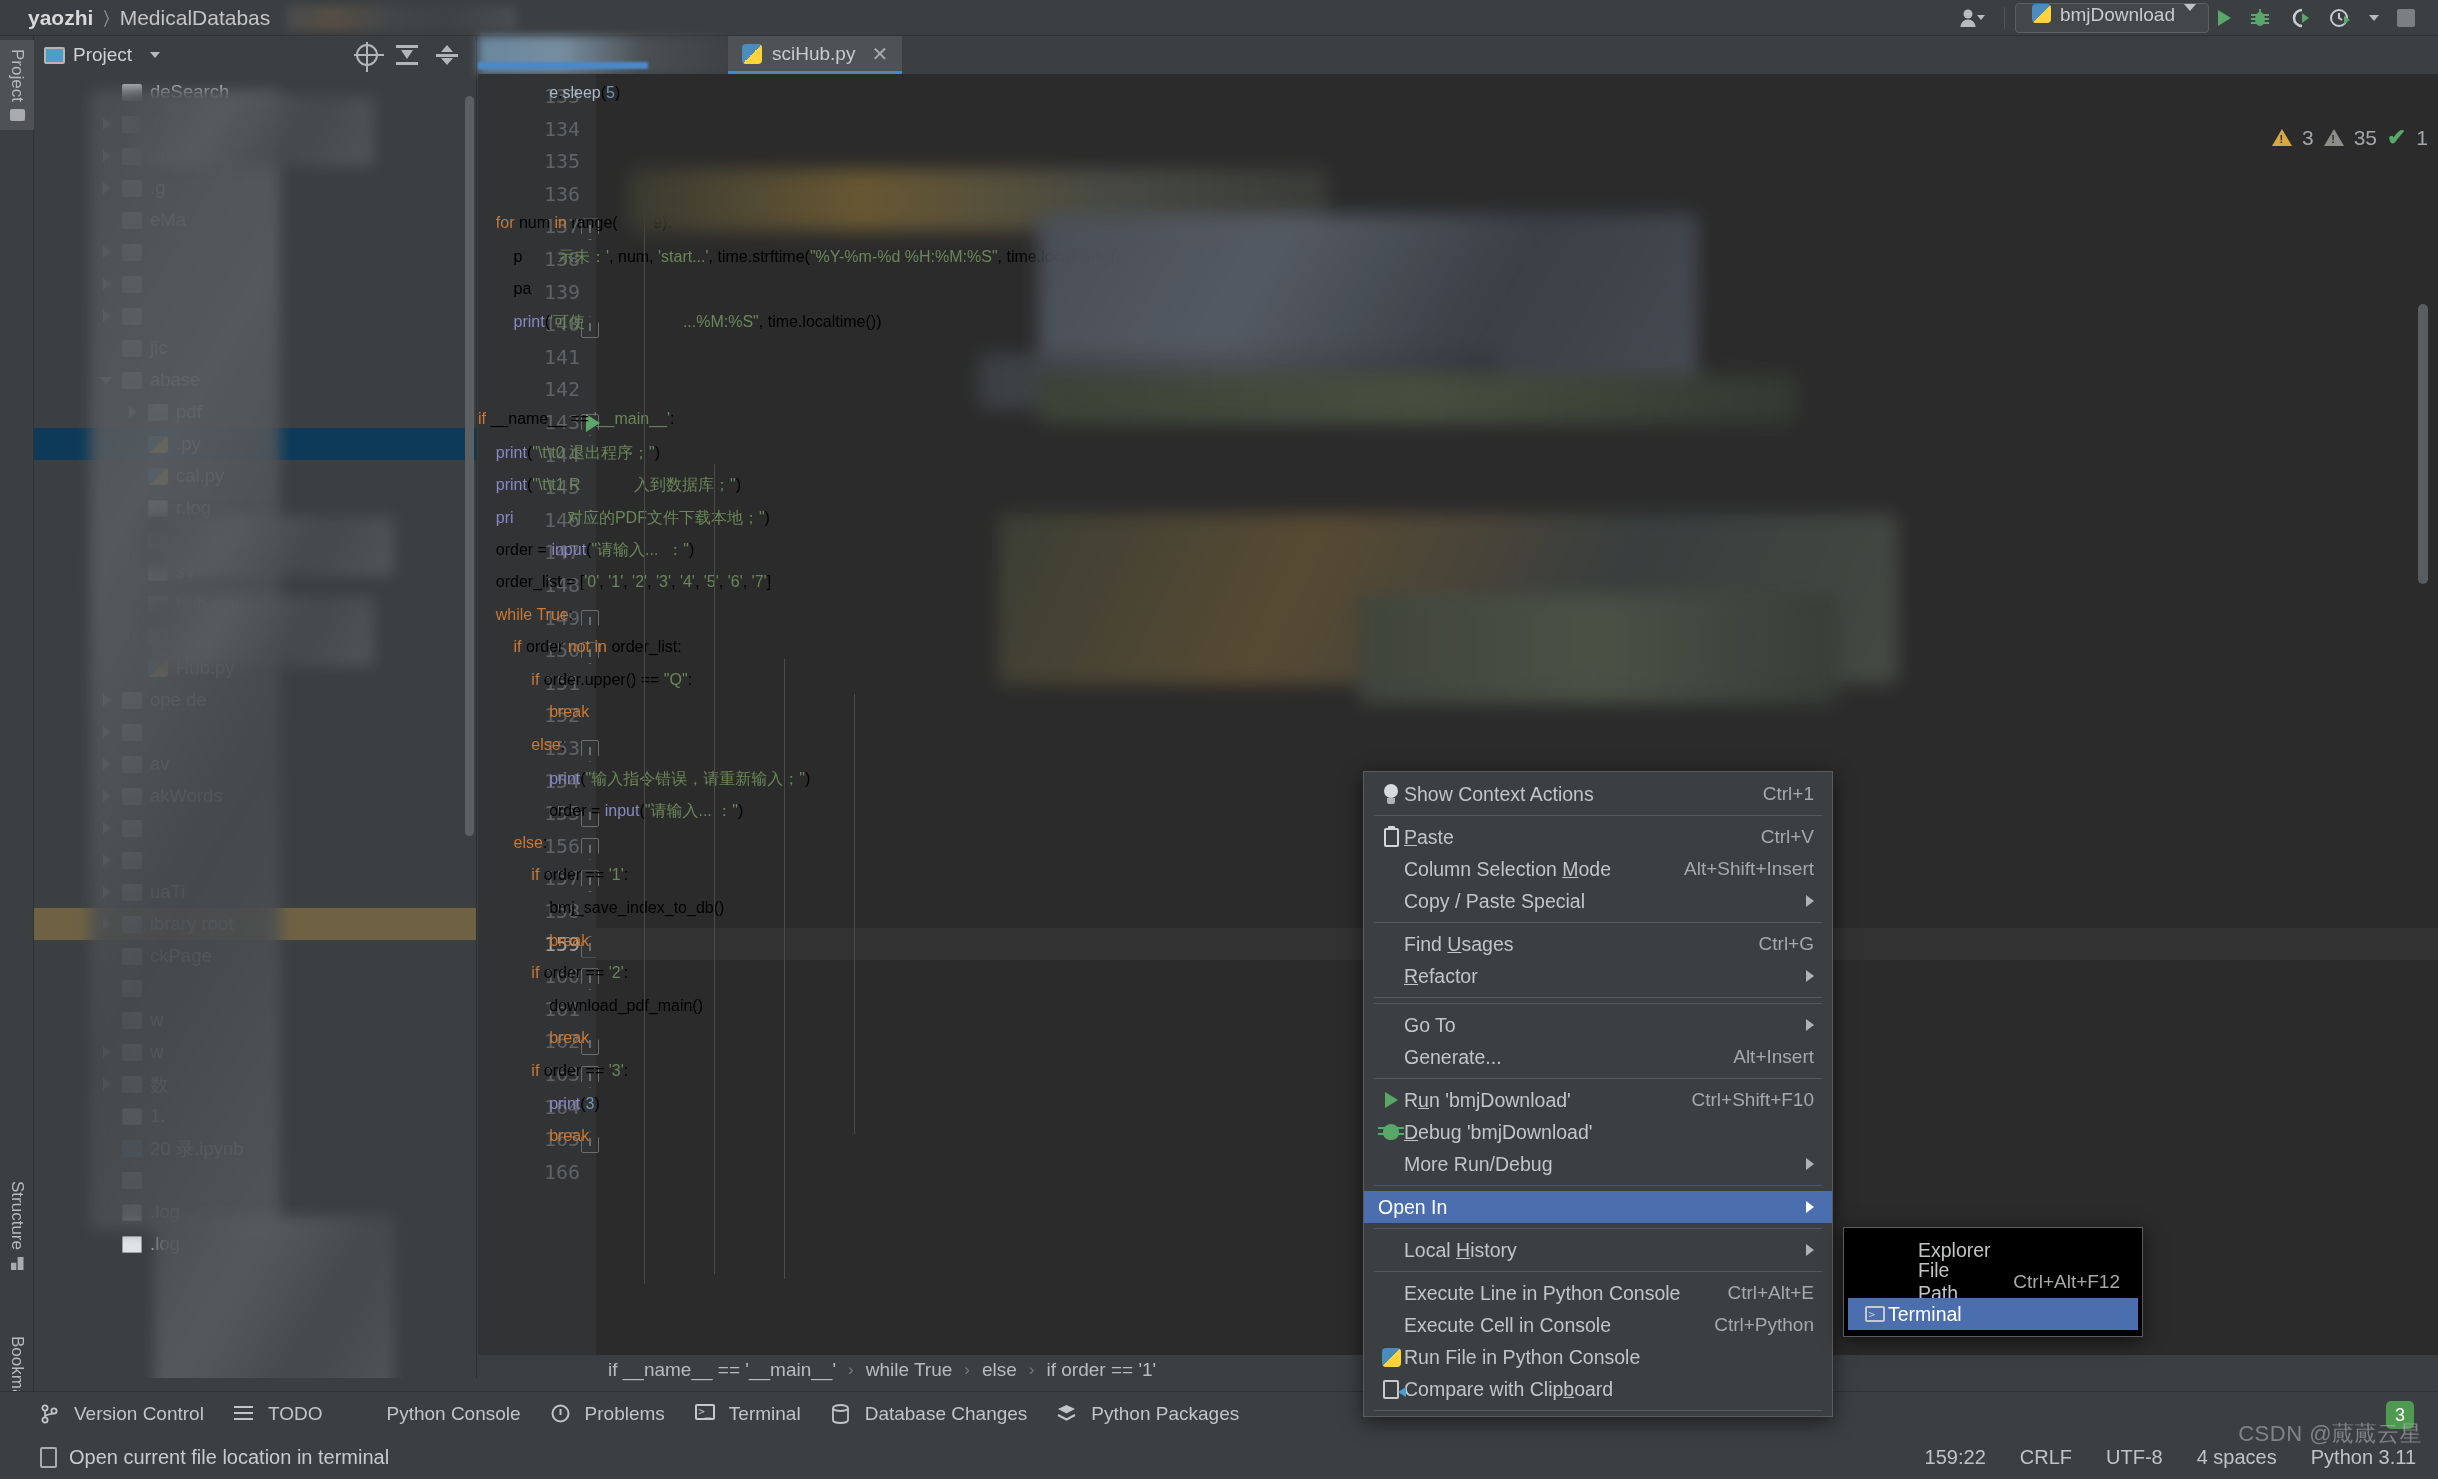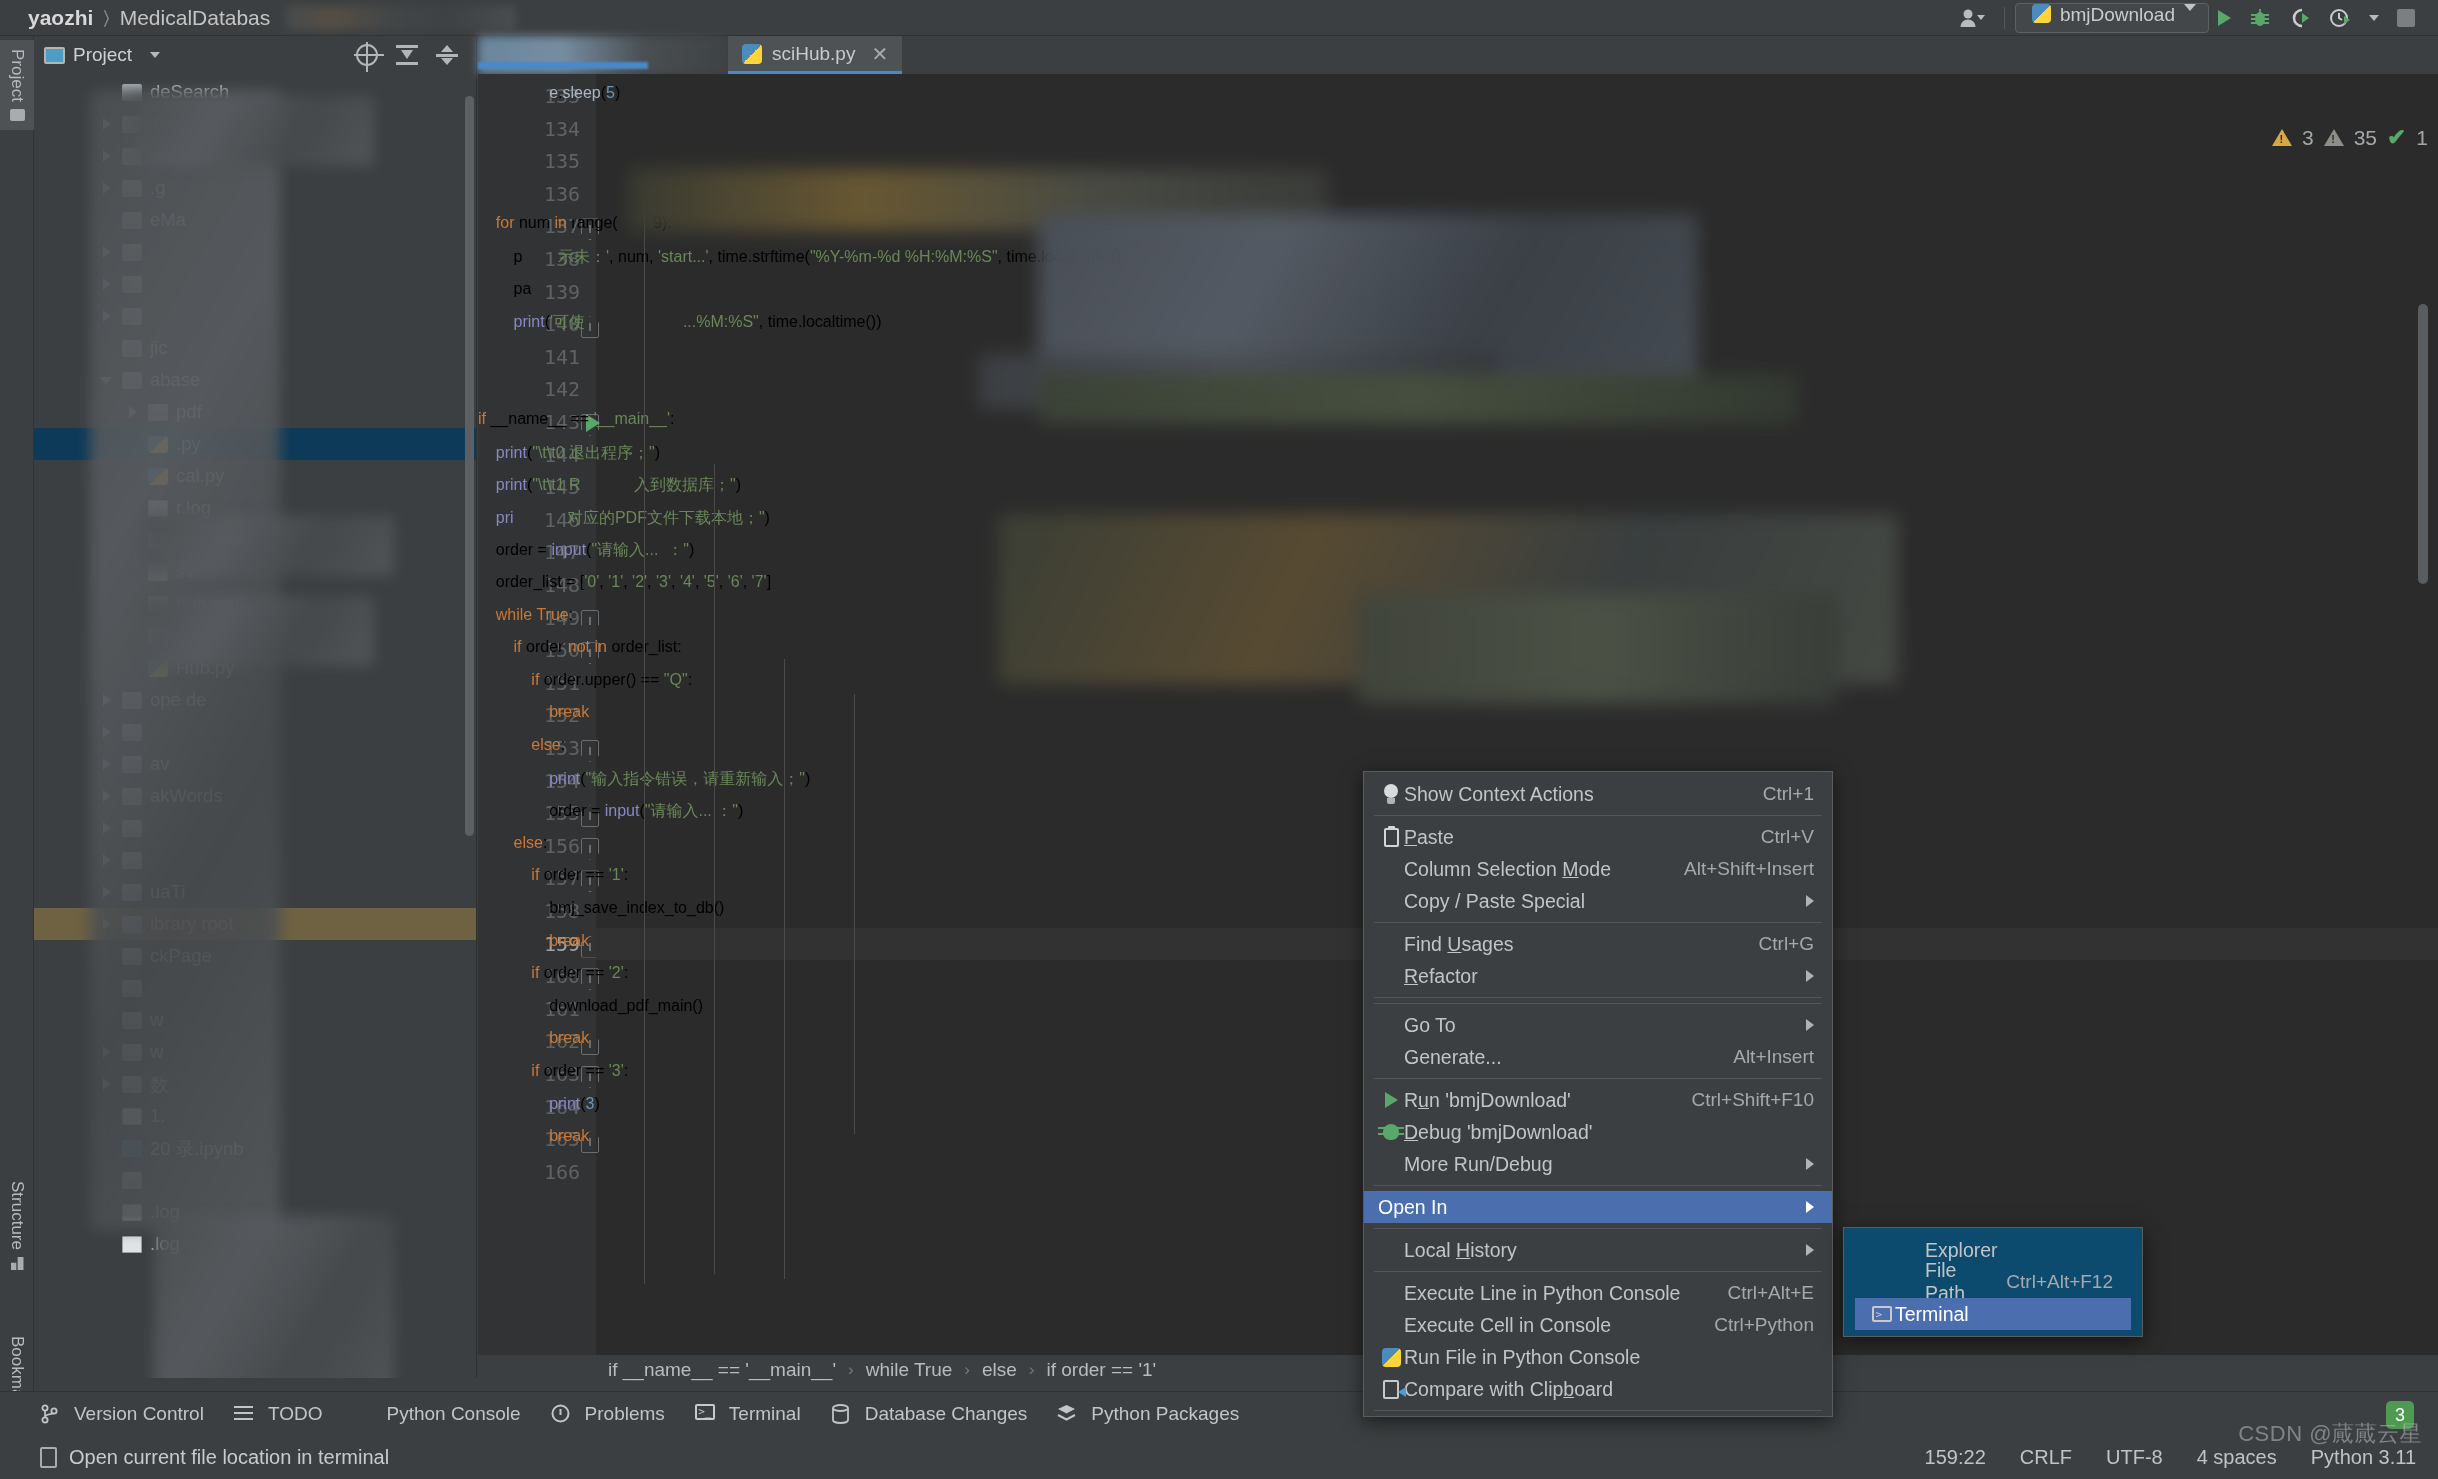--- a/index.html
+++ b/index.html
@@ -216,22 +216,22 @@
   .bug { width:16px;height:16px;background:#59a869;border-radius:50% 50% 45% 45%;position:relative; }
   .bug:before{content:'';position:absolute;left:-5px;top:3px;width:26px;height:2px;background:#59a869;}
   .bug:after{content:'';position:absolute;left:-5px;top:9px;width:26px;height:2px;background:#59a869;}
   .pysm { width:19px;height:19px;background:linear-gradient(135deg,#4b8bbe 0 50%, #ffd43b 50% 100%); border-radius:4px; }
   .cmpclip { width:16px;height:19px;border:2px solid #c7c9ca;border-radius:2px;position:relative; }
   .cmpclip:after{content:'';position:absolute;right:-9px;top:5px;width:0;height:0;border-top:5px solid transparent;border-bottom:5px solid transparent;border-right:8px solid #4a9ed8;}
   .termico { width:20px;height:16px;border:2px solid #c7c9ca;border-radius:2px;display:flex;align-items:center;justify-content:center;color:#c7c9ca;font-size:11px;font-family:"DejaVu Sans Mono",monospace;}
 
   .submenu {
     position:absolute; left: 1843px; top: 1227px; width: 300px;
-    background:#0c4a6e; border:1px solid #5a5d5f; box-shadow: 0 5px 18px rgba(0,0,0,.55);
-    padding: 6px 11px; z-index: 60;
+    background:#000000; border:1px solid #5a5d5f; box-shadow: 0 5px 18px rgba(0,0,0,.55);
+    padding: 6px 4px; z-index: 60;
   }
   .submenu .mi { padding-left: 44px; }
   .submenu .mi.hl { padding-left: 14px; }
 </style>
 </head>
 <body>
 
 <div class="app">
 
   <div class="titlebar">

